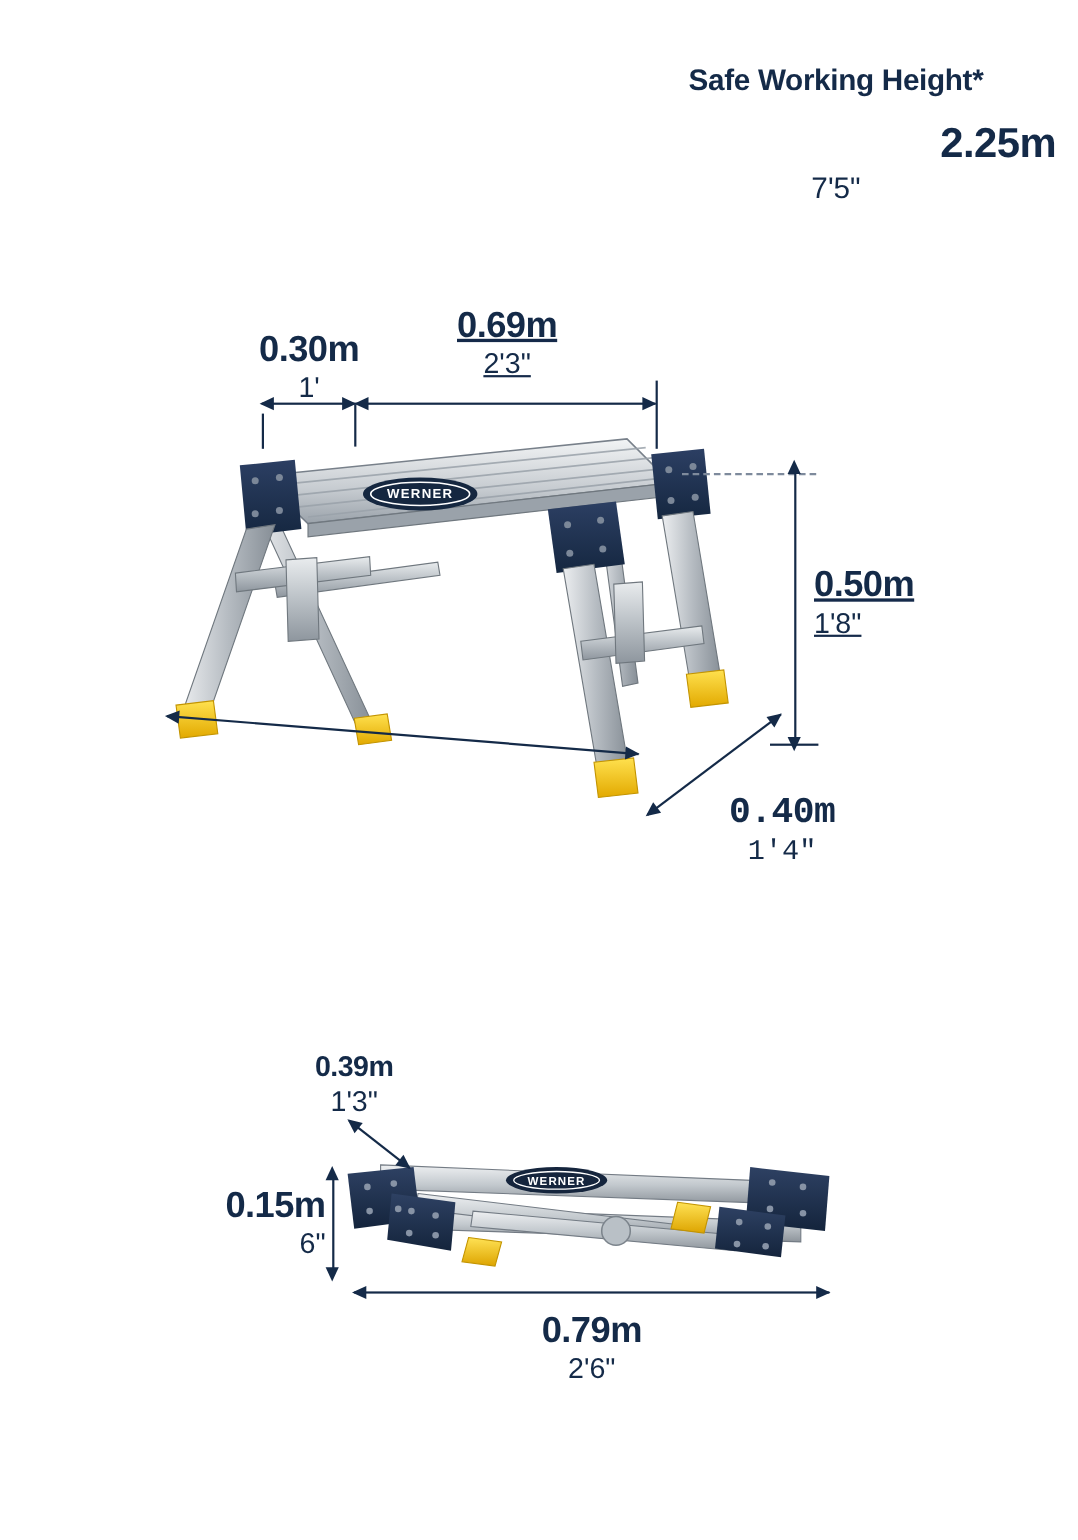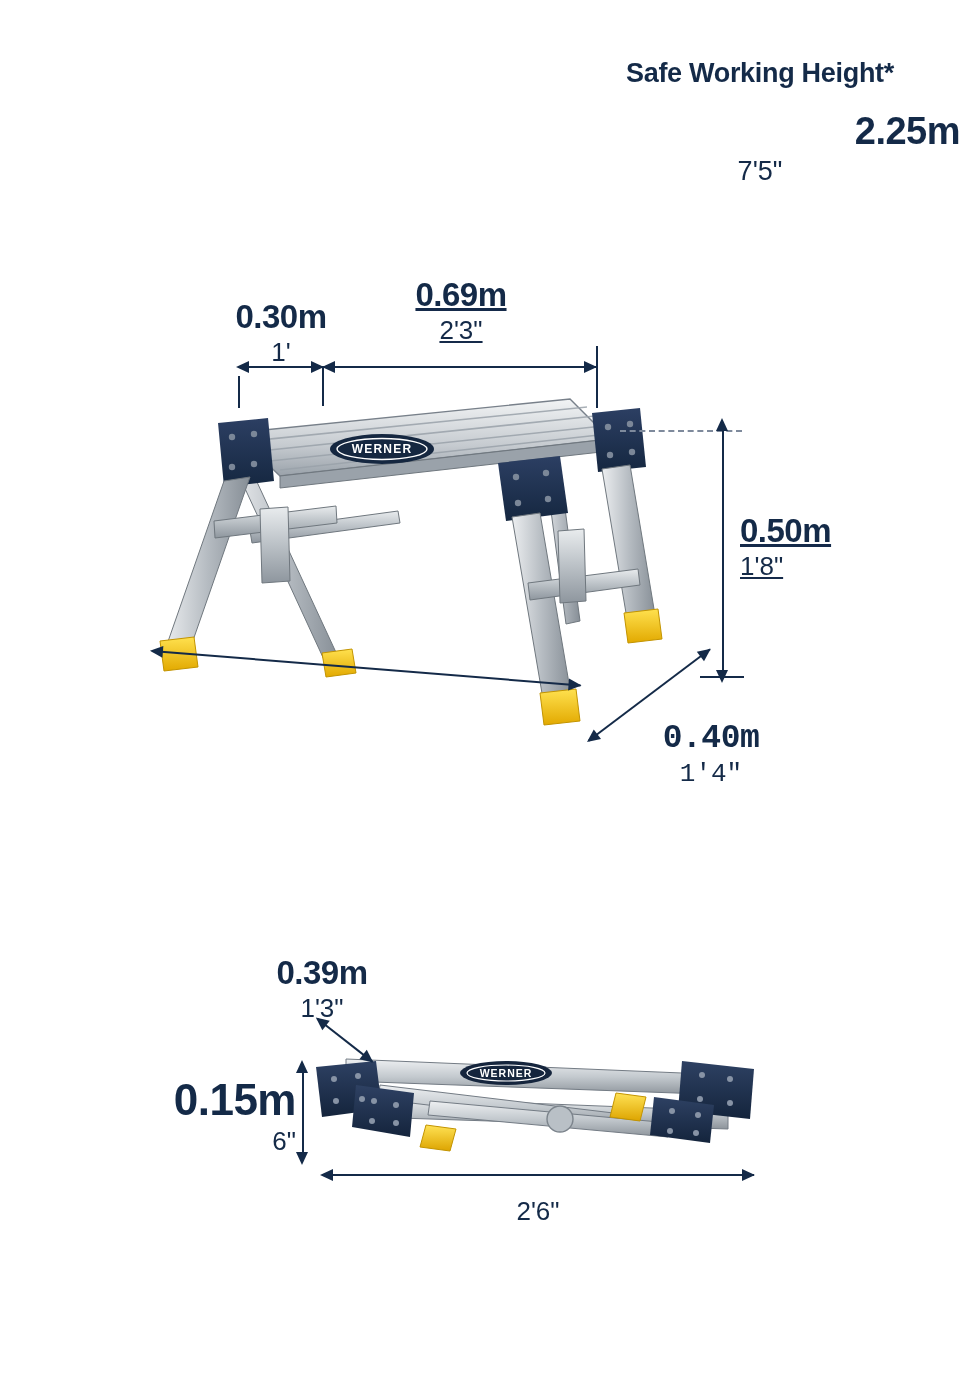--- a/index.html
+++ b/index.html
@@ -259,32 +259,33 @@
     <polygon points="306,52 336,56 330,80 300,76" fill="url(#yel2)" stroke="#c39400" stroke-width="1"></polygon>
     <polygon points="116,84 146,88 140,110 110,106" fill="url(#yel2)" stroke="#c39400" stroke-width="1"></polygon>
   </svg>
 
   <div class="diag-wrap" style="left:318px;top:1002px;transform:rotate(38deg);">
     <div class="dimline h-line" style="left:0;top:0;width:70px;"></div>
     <div class="arrow arrow-l" style="left:-2px;top:-5px;"></div>
     <div class="arrow arrow-r" style="left:58px;top:-5px;"></div>
   </div>
   <div class="lbl" style="left:202px;top:940px;width:240px;">
-    <div class="metric" style="font-size:33px;">0.39m</div>
+    <div class="metric" style="font-size:26px;">0.39m</div>
     <div class="imperial" style="font-size:26px;margin-top:6px;">1'3"</div>
   </div>
 
   <div class="dimline v-line" style="left:302px;top:1052px;height:90px;"></div>
   <div class="arrow arrow-u" style="left:296px;top:1044px;"></div>
   <div class="arrow arrow-d" style="left:296px;top:1136px;"></div>
   <div class="lbl" style="left:60px;top:1062px;width:236px;text-align:right;">
-    <div class="metric" style="font-size:44px;">0.15m</div>
+    <div class="metric" style="font-size:33px;">0.15m</div>
     <div class="imperial" style="font-size:26px;margin-top:6px;">6"</div>
   </div>
 
   <div class="dimline h-line" style="left:322px;top:1158px;width:432px;"></div>
   <div class="arrow arrow-l" style="left:320px;top:1153px;"></div>
   <div class="arrow arrow-r" style="left:742px;top:1153px;"></div>
   <div class="lbl" style="left:418px;top:1176px;width:240px;">
+    <div class="metric" style="font-size:33px;">0.79m</div>
     <div class="imperial" style="font-size:26px;margin-top:6px;">2'6"</div>
   </div>
 
 </div>
 
 </body></html>

